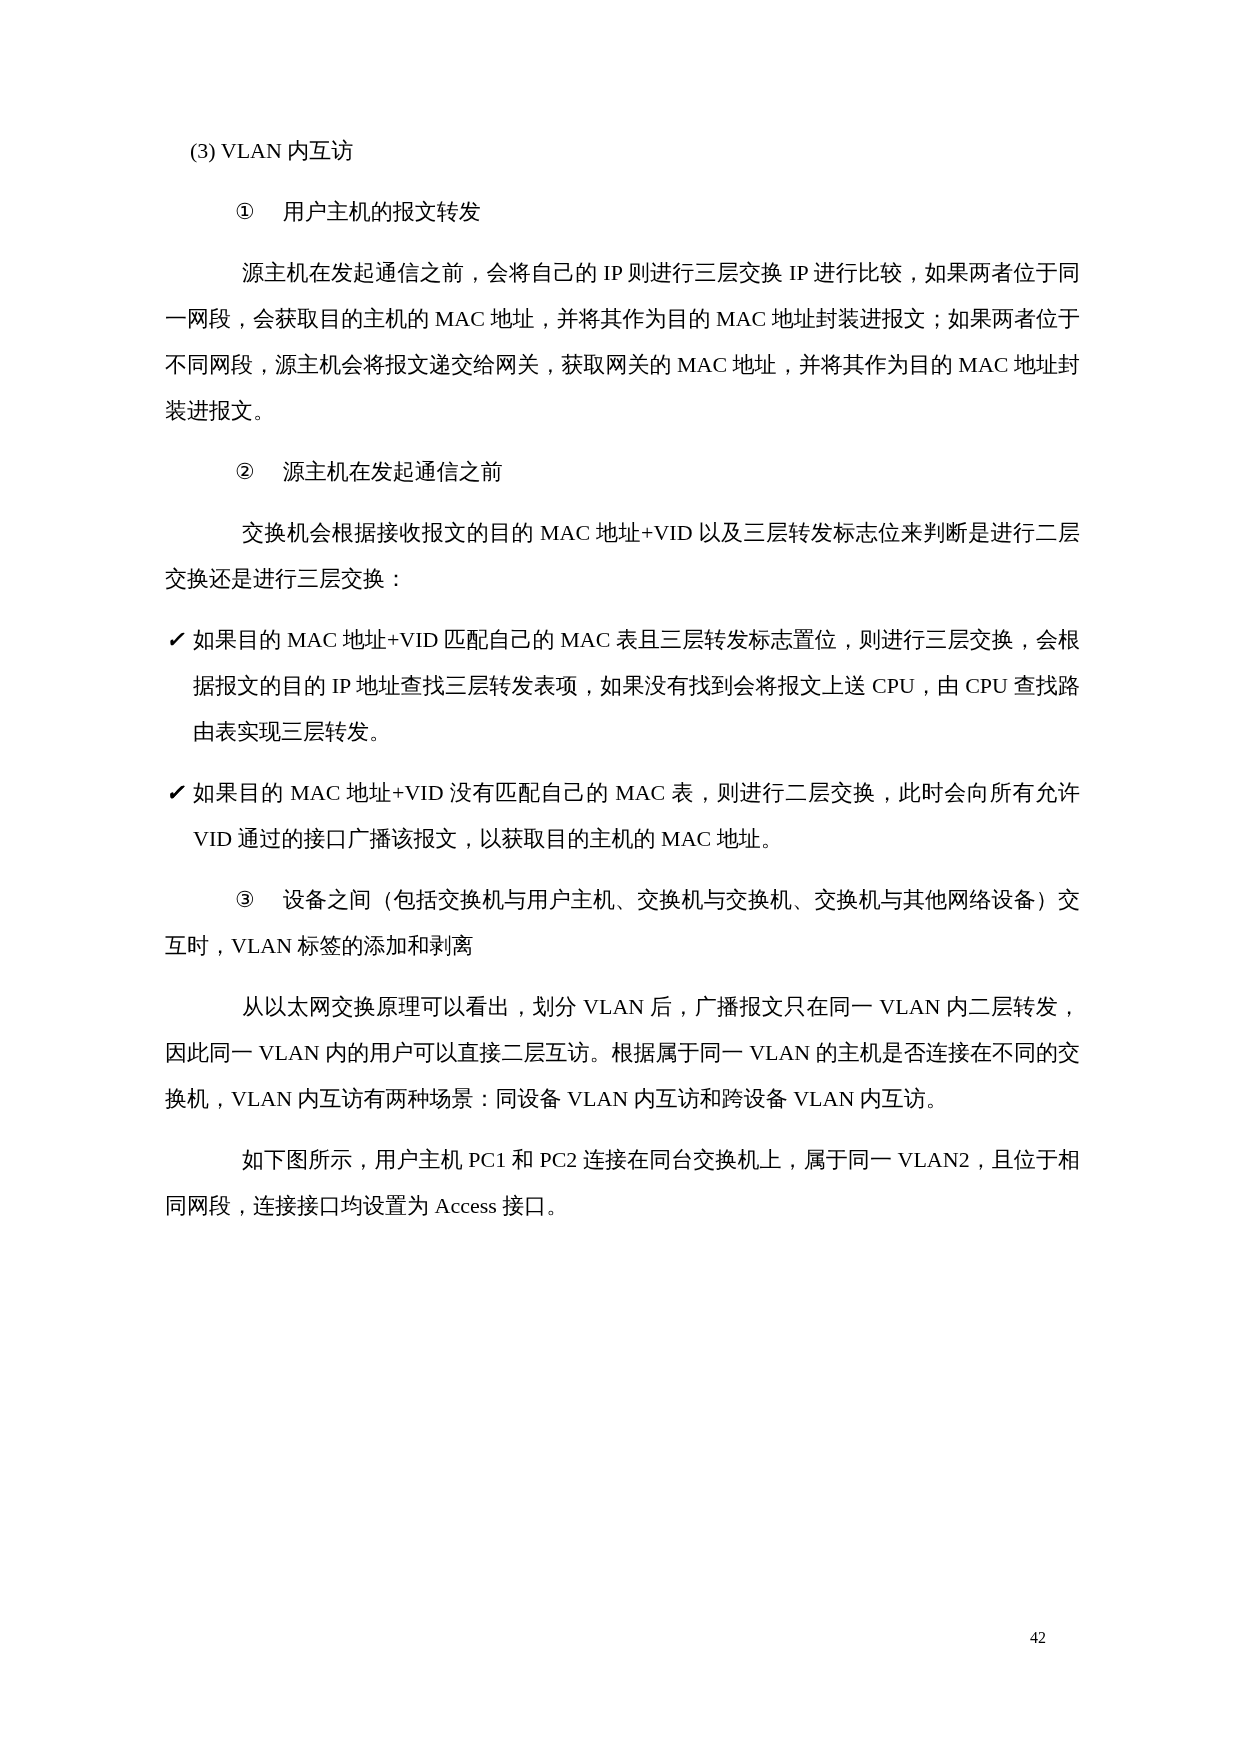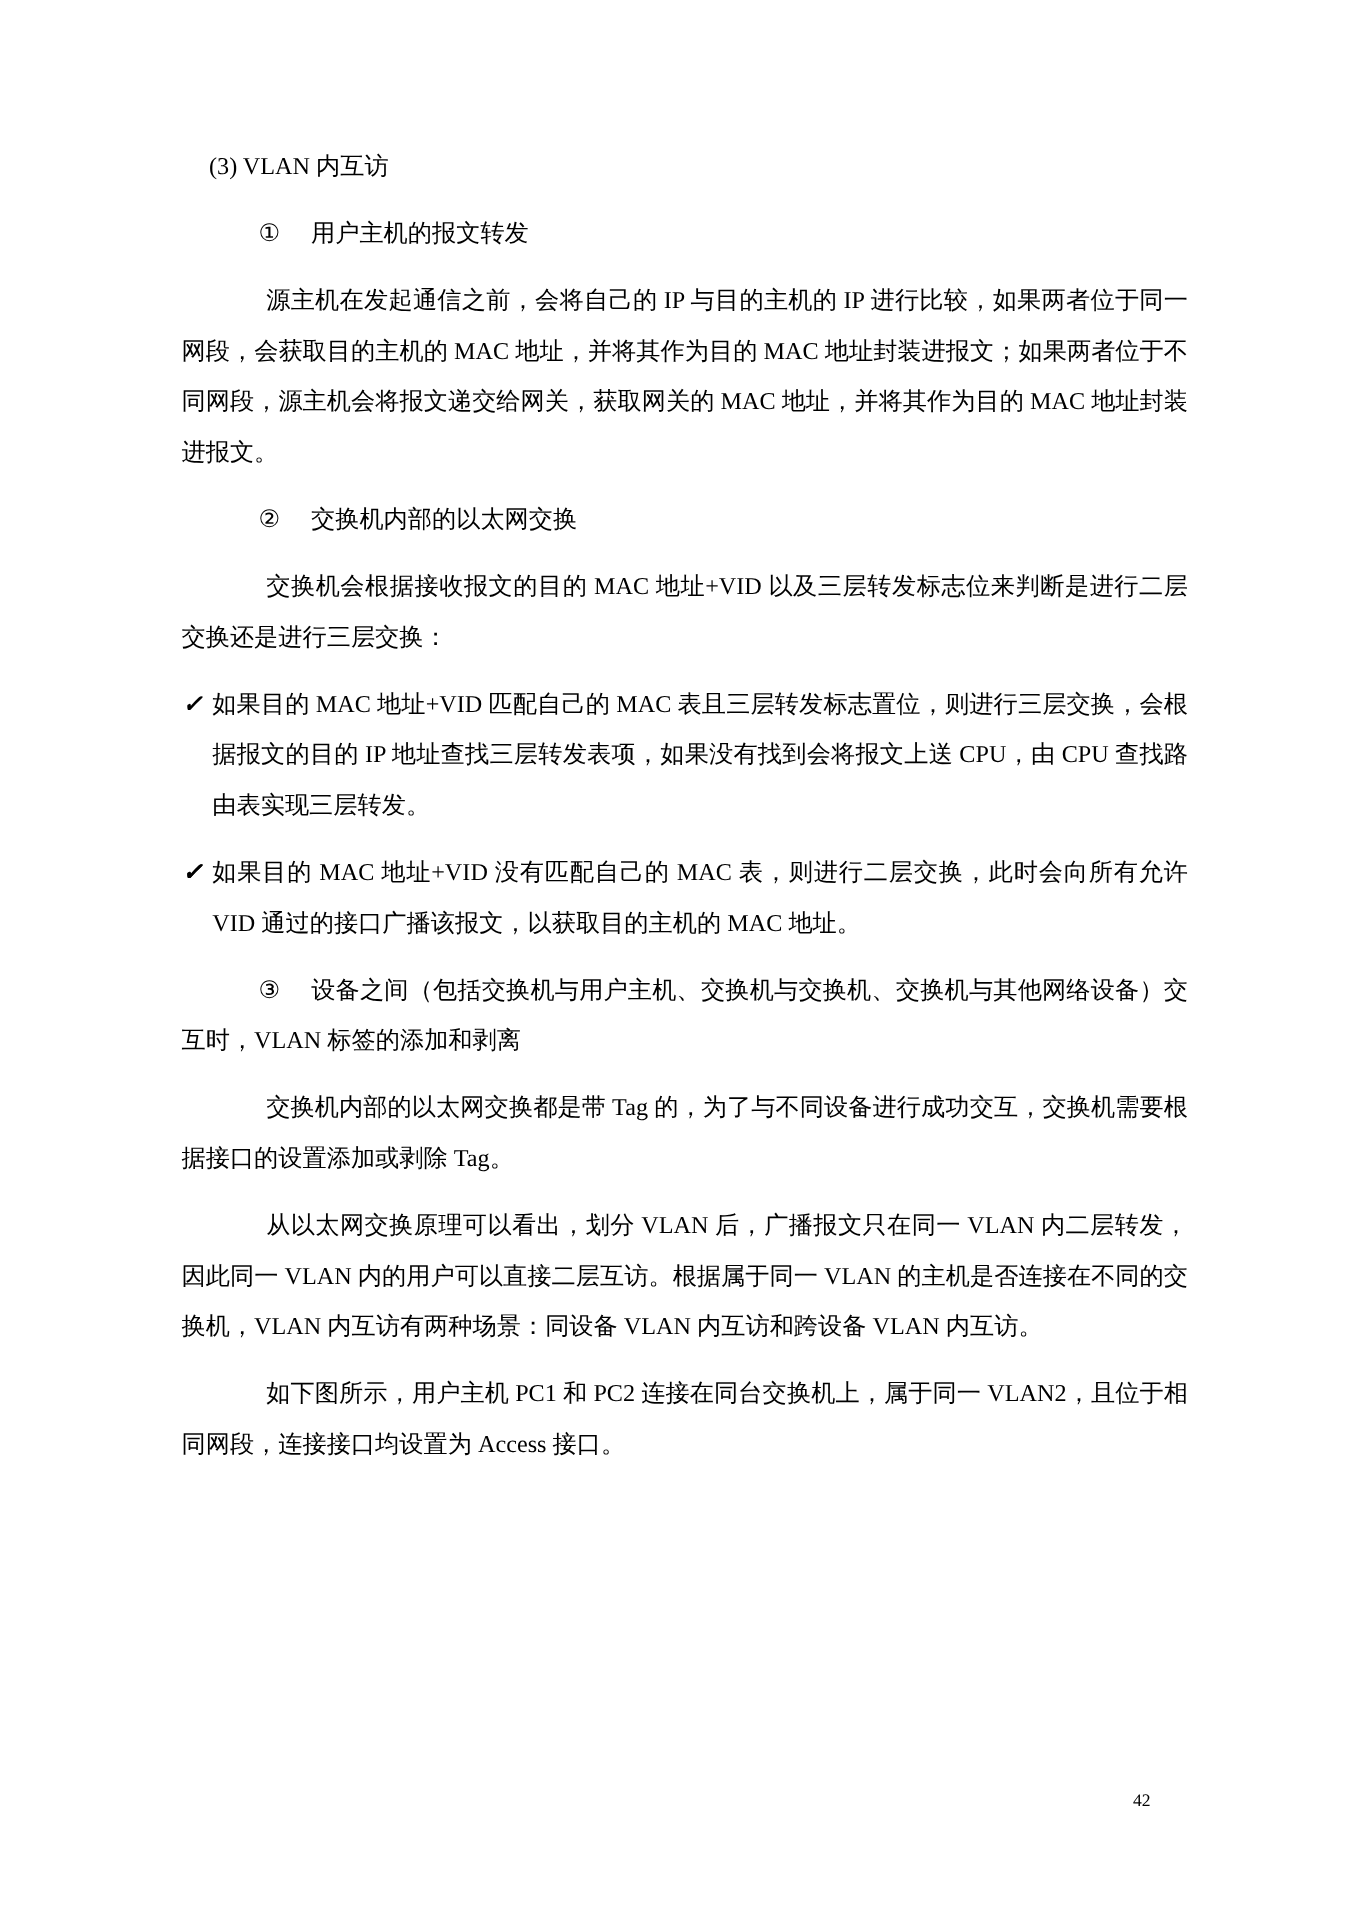--- a/index.html
+++ b/index.html
@@ -62,35 +62,34 @@
 <body>
 
 <div class="page">
   <div class="content">
 
     <p class="heading">(3) VLAN 内互访</p>
 
 
     <p class="item-num"><span class="marker">①</span><span>用户主机的报文转发</span></p>
 
-    <p class="para">源主机在发起通信之前，会将自己的 IP 与目的主机的 IP 进行比较，如果两者位于同一网段，会获取目的主机的 MAC 地址，并将其作为目的 MAC 地址封装进报文；如果两者位于不同网段，源主机会将报文递交给网关，获取网关的 MAC 地址，并将其作为目的 MAC 地址封装进报文。</p>
+    <p class="para">源主机在发起通信之前，会将自己的 IP 则进行三层交换 IP 进行比较，如果两者位于同一网段，会获取目的主机的 MAC 地址，并将其作为目的 MAC 地址封装进报文；如果两者位于不同网段，源主机会将报文递交给网关，获取网关的 MAC 地址，并将其作为目的 MAC 地址封装进报文。</p>
 
-    <p class="item-num"><span class="marker">②</span><span>交换机内部的以太网交换</span></p>
+    <p class="item-num"><span class="marker">②</span><span>源主机在发起通信之前</span></p>
 
     <p class="para">交换机会根据接收报文的目的 MAC 地址+VID 以及三层转发标志位来判断是进行二层交换还是进行三层交换：</p>
 
     <div class="bullet"><span class="check">✓</span><span>如果目的 MAC 地址+VID 匹配自己的 MAC 表且三层转发标志置位，则进行三层交换，会根据报文的目的 IP 地址查找三层转发表项，如果没有找到会将报文上送 CPU，由 CPU 查找路由表实现三层转发。</span></div>
 
     <div class="bullet"><span class="check">✓</span></div>
 
     <div class="bullet"><span class="check">✓</span><span>如果目的 MAC 地址+VID 没有匹配自己的 MAC 表，则进行二层交换，此时会向所有允许 VID 通过的接口广播该报文，以获取目的主机的 MAC 地址。</span></div>
 
     <p class="para-num"><span class="marker">③</span><span>设备之间（包括交换机与用户主机、交换机与交换机、交换机与其他网络设备）交互时，VLAN 标签的添加和剥离</span></p>
 
-    <p class="para">交换机内部的以太网交换都是带 Tag 的，为了与不同设备进行成功交互，交换机需要根据接口的设置添加或剥除 Tag。</p>
 
     <p class="para">从以太网交换原理可以看出，划分 VLAN 后，广播报文只在同一 VLAN 内二层转发，因此同一 VLAN 内的用户可以直接二层互访。根据属于同一 VLAN 的主机是否连接在不同的交换机，VLAN 内互访有两种场景：同设备 VLAN 内互访和跨设备 VLAN 内互访。</p>
 
 
     <p class="para">如下图所示，用户主机 PC1 和 PC2 连接在同台交换机上，属于同一 VLAN2，且位于相同网段，连接接口均设置为 Access 接口。</p>
 
   </div>
 
   <div class="page-number">42</div>
 </div>

